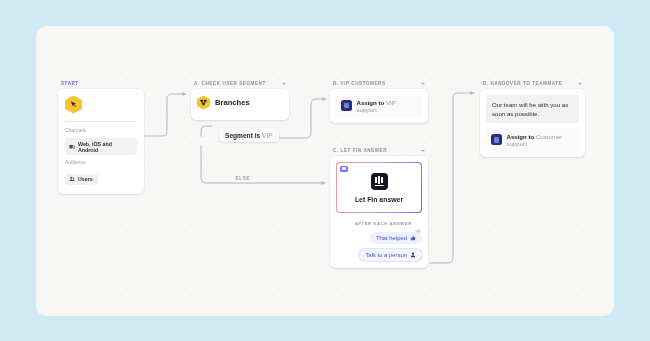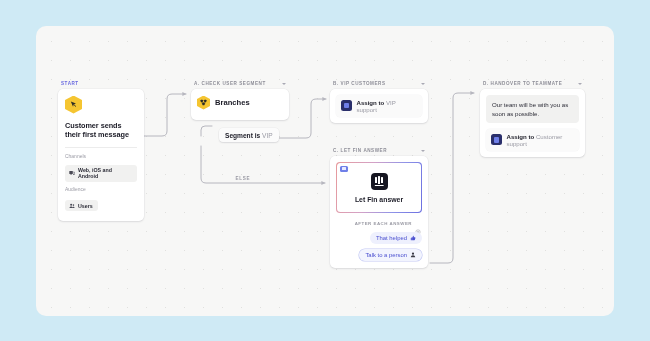--- a/index.html
+++ b/index.html
@@ -240,21 +240,20 @@
       <div class="node-tag start-tag">
         <span>START</span>
       </div>
       <div class="card">
         <div class="hexbadge">
           <svg viewBox="0 0 16 16" aria-hidden="true">
             <path d="M3.2 2.6 L12.4 6.2 L8.4 7.6 L7.2 11.8 Z" fill="#2b2b26"></path>
             <path d="M8.6 8.0 L11.8 11.2" stroke="#2b2b26" stroke-width="1.7" stroke-linecap="round"></path>
           </svg>
         </div>
-        <div class="start-title">Customer sends their first message</div>
         <div class="divider"></div>
         <div class="meta-label">Channels</div>
         <div class="chip">
           <span>
             <svg viewBox="0 0 12 12" aria-hidden="true">
               <rect x="0.6" y="2" width="7" height="6" rx="1" fill="#4a4a55"></rect>
               <rect x="2.4" y="8.6" width="3.6" height="0.9" rx="0.4" fill="#4a4a55"></rect>
               <rect x="7.9" y="3.4" width="3.5" height="6.2" rx="1" fill="#4a4a55"></rect>
               <rect x="8.6" y="4.2" width="2.1" height="4" fill="#fff"></rect>
             </svg>

